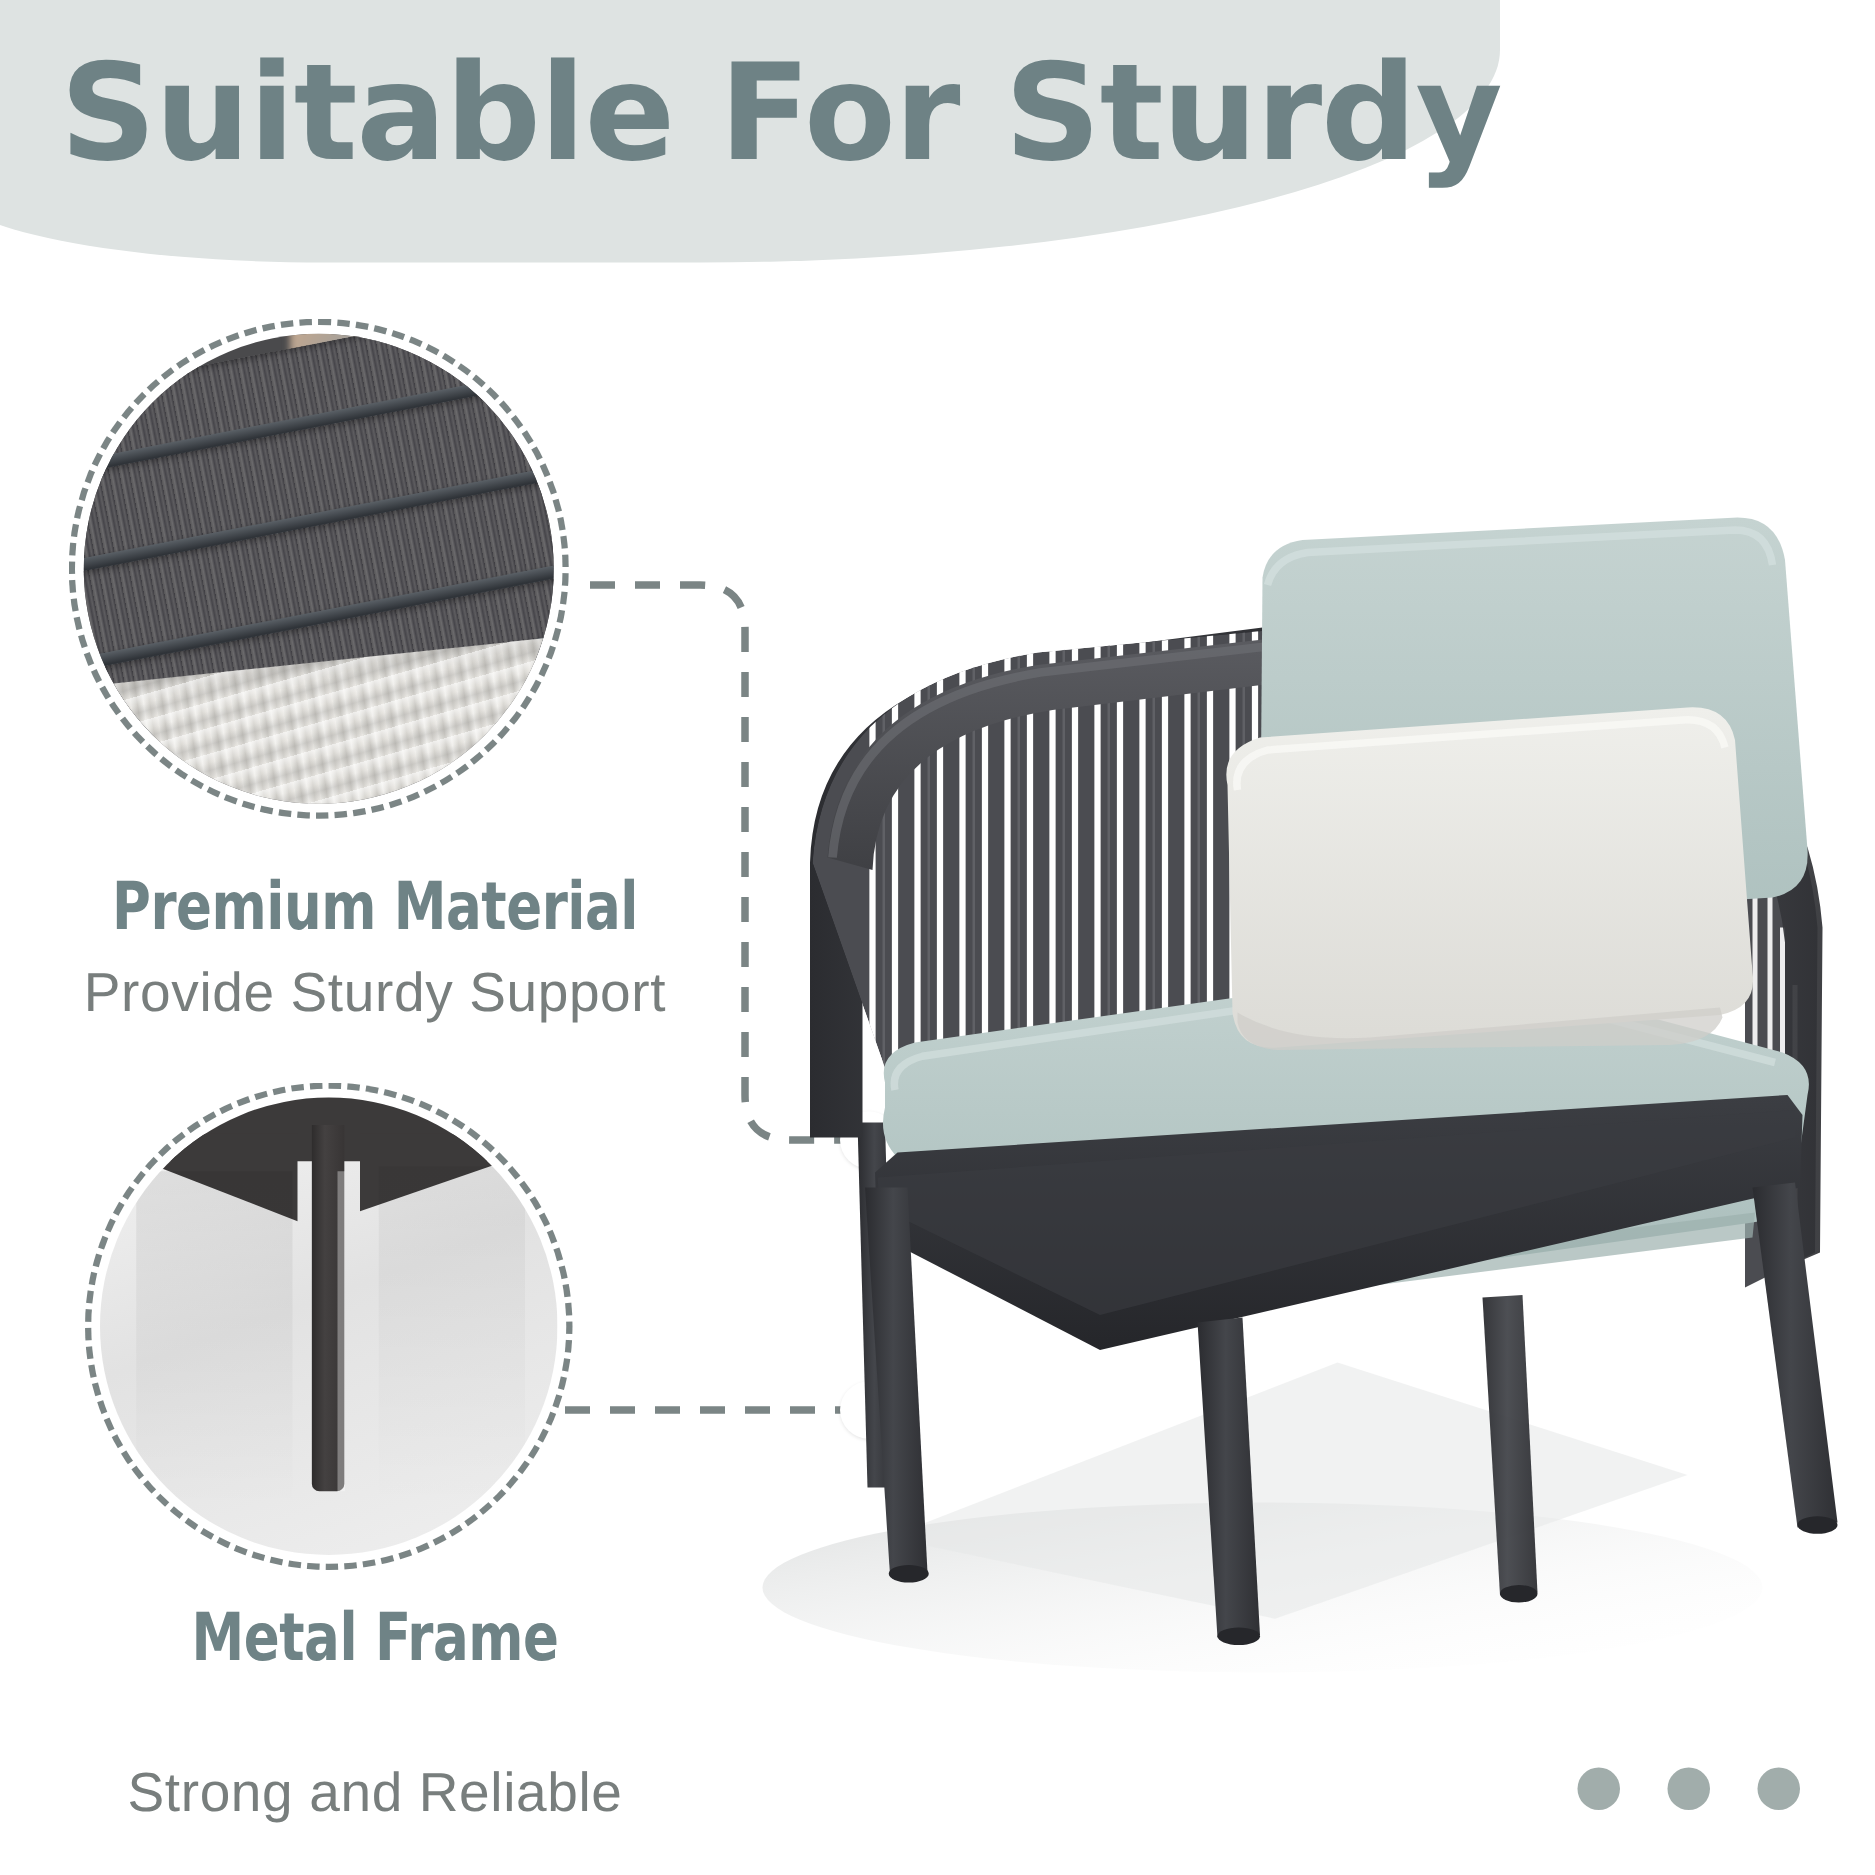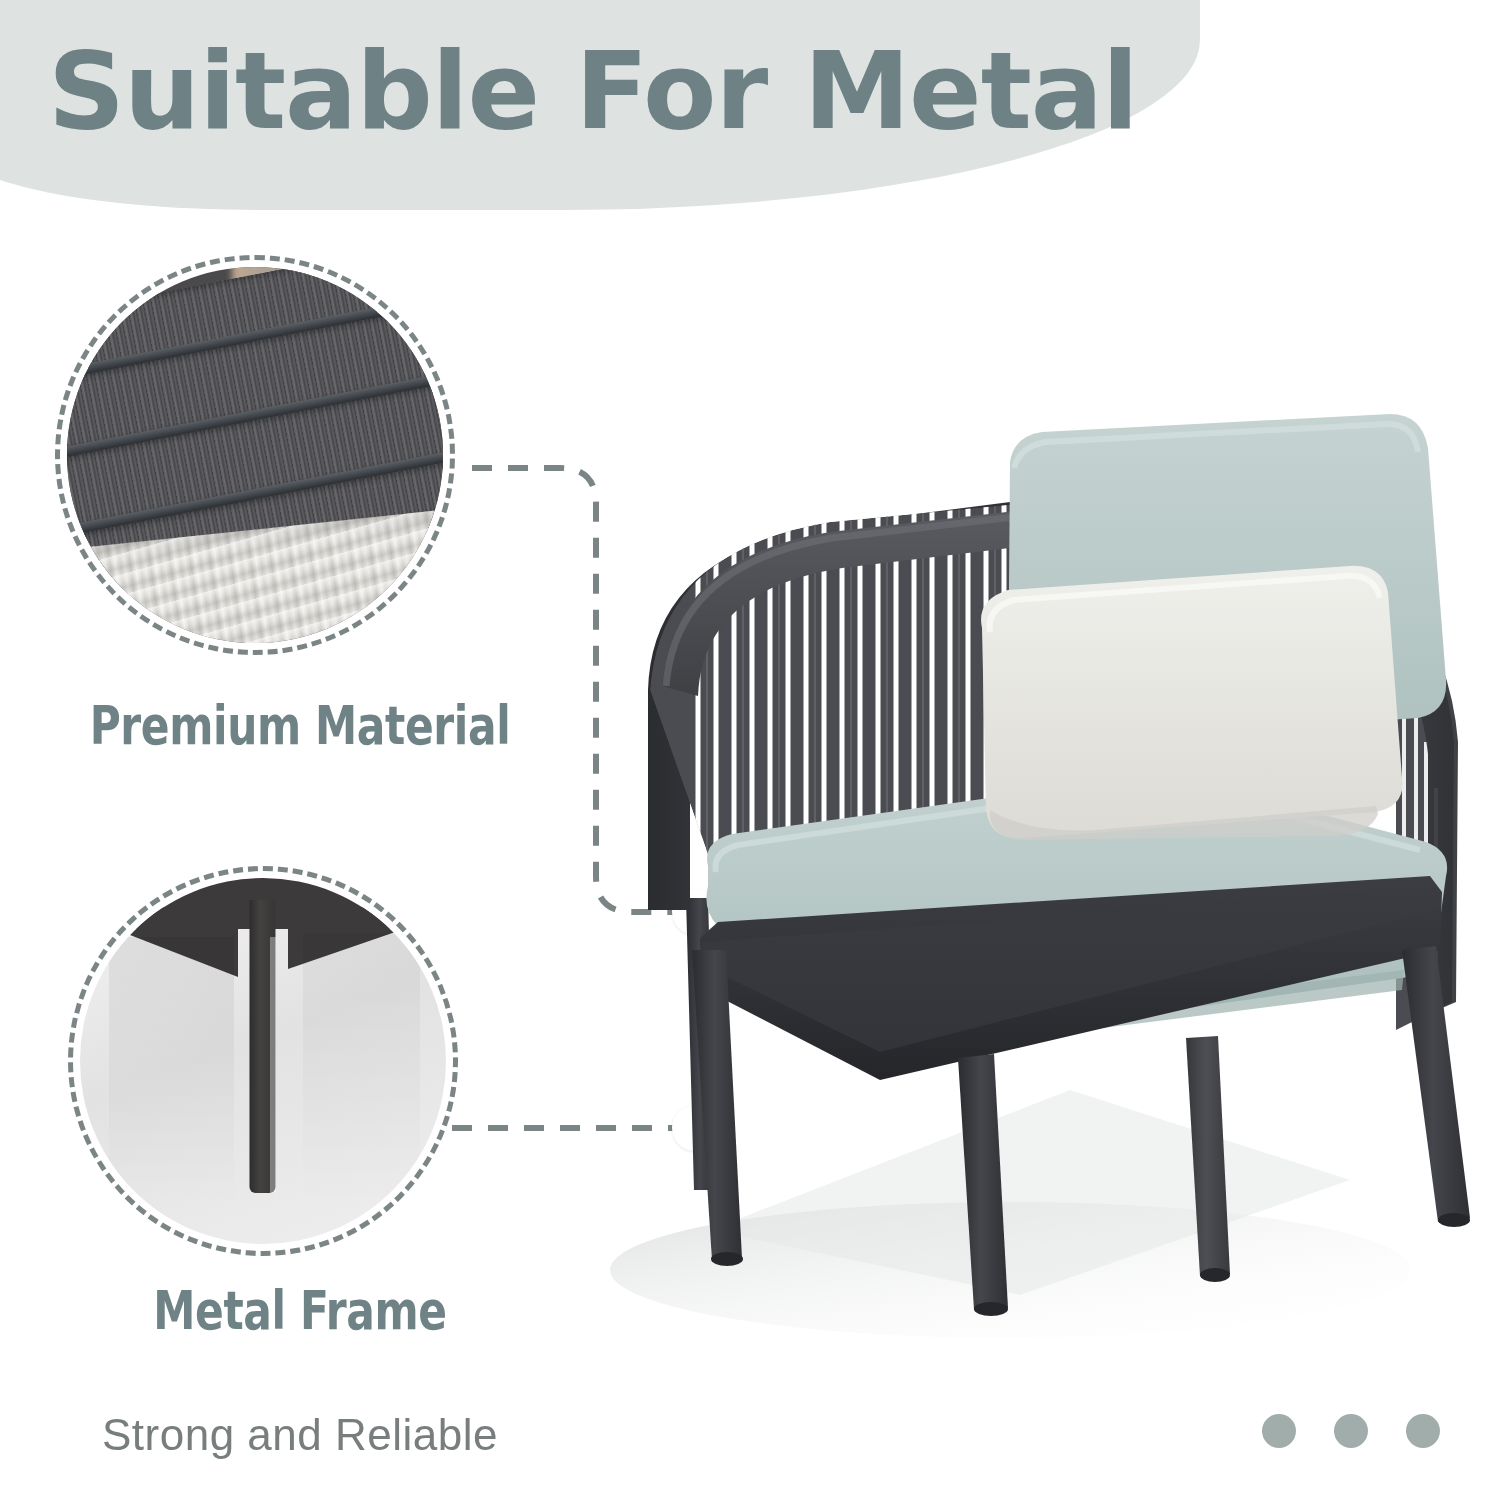--- a/index.html
+++ b/index.html
@@ -164,21 +164,21 @@
   
   .chair-wrap{position:absolute;left:590px;top:390px;width:910px;height:950px;}
   .chair-svg{position:absolute;left:0;top:0;width:910px;height:950px;}
 </style>
 </head>
 <body>
 
 <div id="stage">
 
   <div class="banner"></div>
-  <div class="banner-title">Suitable For Metal</div>
+  <div class="banner-title">Suitable For Sturdy</div>
 
   <svg class="connector-svg" viewBox="0 0 1500 1500">
 
     <path d="M 472 468 L 560 468 Q 596 468 596 504 L 596 876 Q 596 912 632 912 L 690 912" fill="none" stroke="#7b8585" stroke-width="6" stroke-dasharray="20 16" stroke-linecap="butt"></path>
 
     <path d="M 452 1128 L 690 1128" fill="none" stroke="#7b8585" stroke-width="6" stroke-dasharray="20 16" stroke-linecap="butt"></path>
   </svg>
 
   <div class="dot-white" style="left:672px;top:889px;"></div>
   <div class="dot-white" style="left:672px;top:1105px;"></div>
@@ -196,20 +196,21 @@
         <div class="slat" style="top:59%;transform:rotate(-11deg);"></div>
         <div class="rope-band" style="top:62%;height:12%;transform:rotate(-11deg);"></div>
         <div class="slat" style="top:74%;transform:rotate(-11deg);"></div>
 
         <div class="rope-lower"></div>
       </div>
     </div>
   </div>
 
   <div class="feat-title" style="left:20px;top:695px;width:560px;">Premium Material</div>
+  <div class="feat-sub" style="left:20px;top:770px;width:560px;">Provide Sturdy Support</div>
 
   <div class="callout-circle" style="left:68px;top:866px;width:390px;height:390px;">
     <div class="circle-inner">
       <div class="photo-frame">
         <div class="frame-top"></div>
         <div class="frame-wedge-l"></div>
         <div class="frame-wedge-r"></div>
         <div class="frame-shadow-l"></div>
         <div class="frame-shadow-r"></div>
         <div class="frame-leg"></div>

